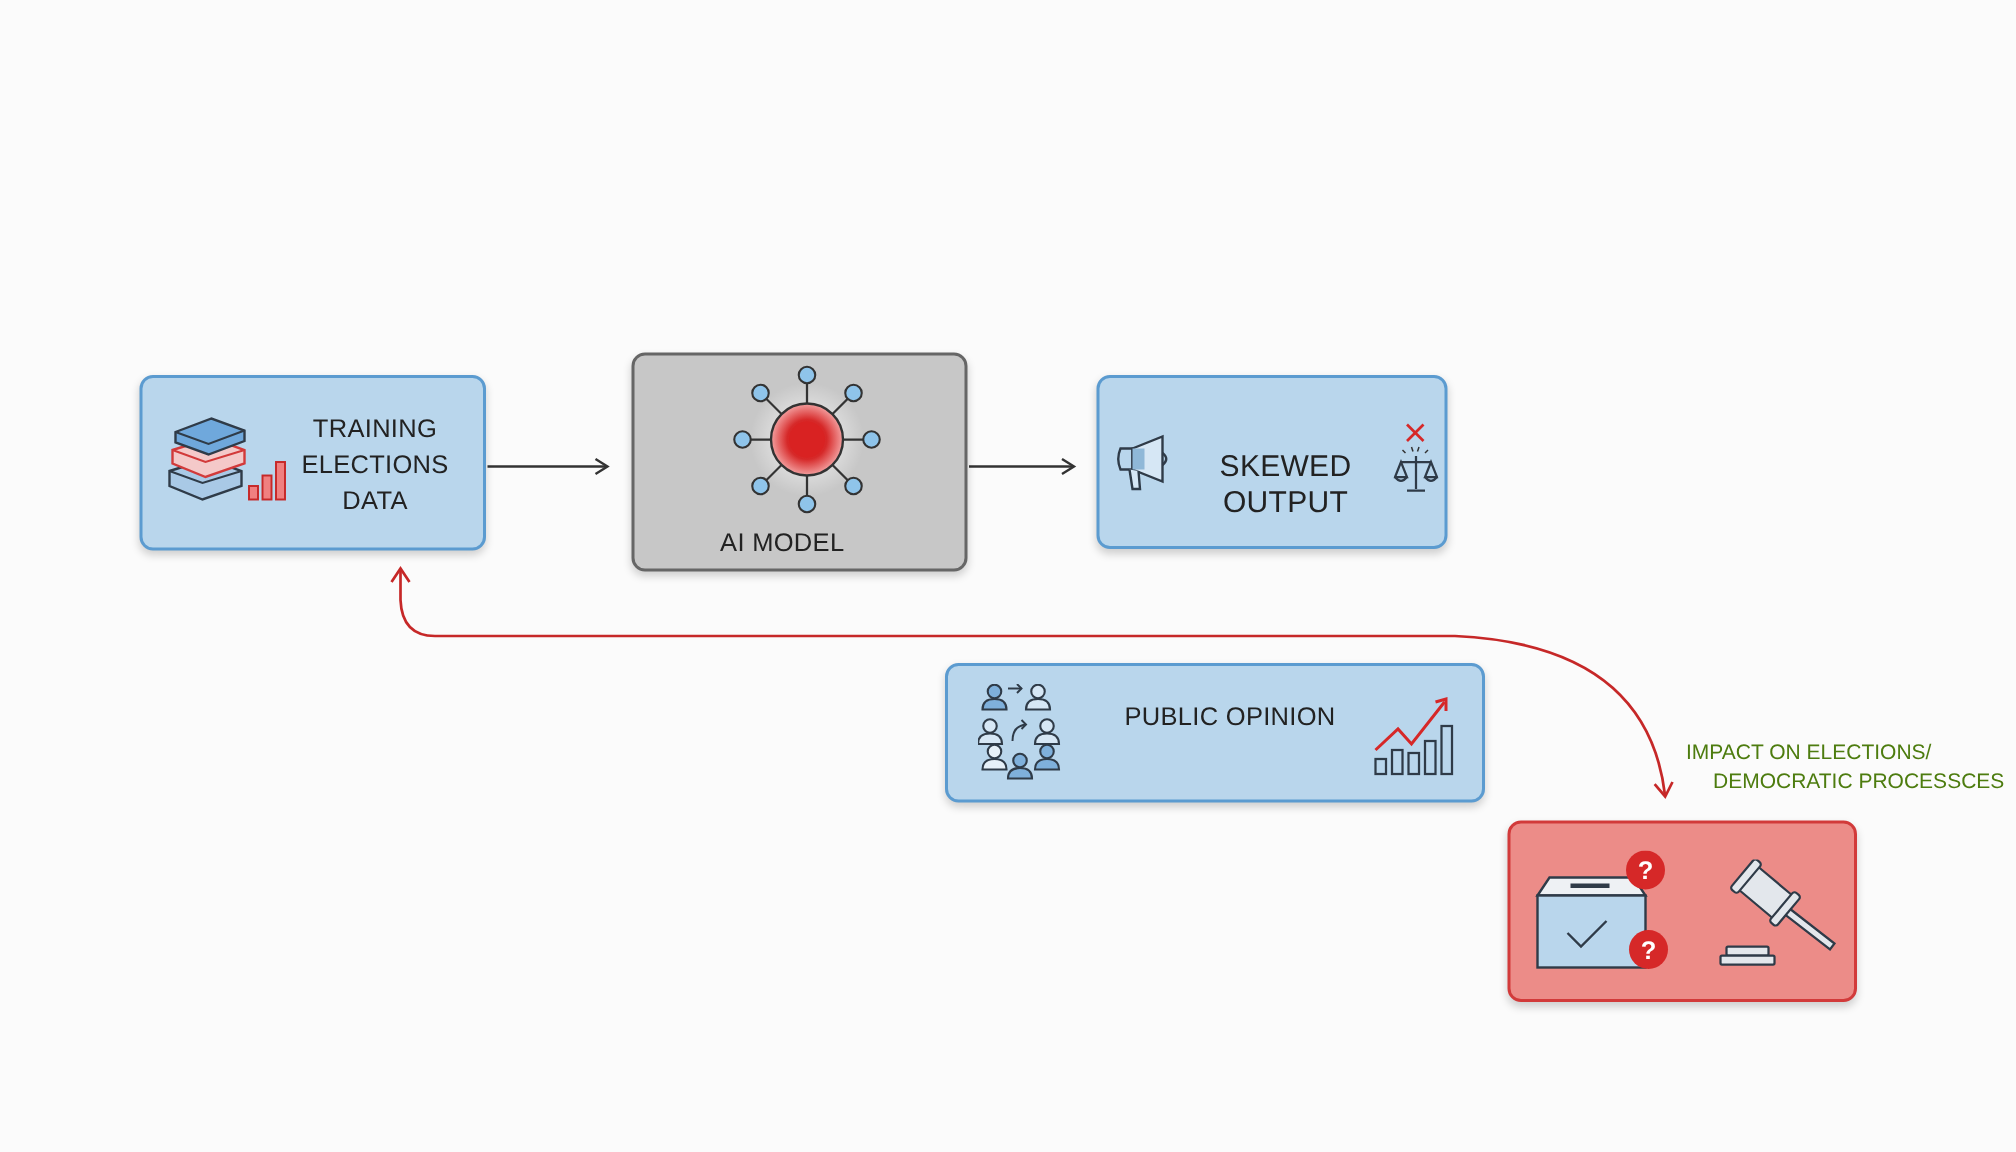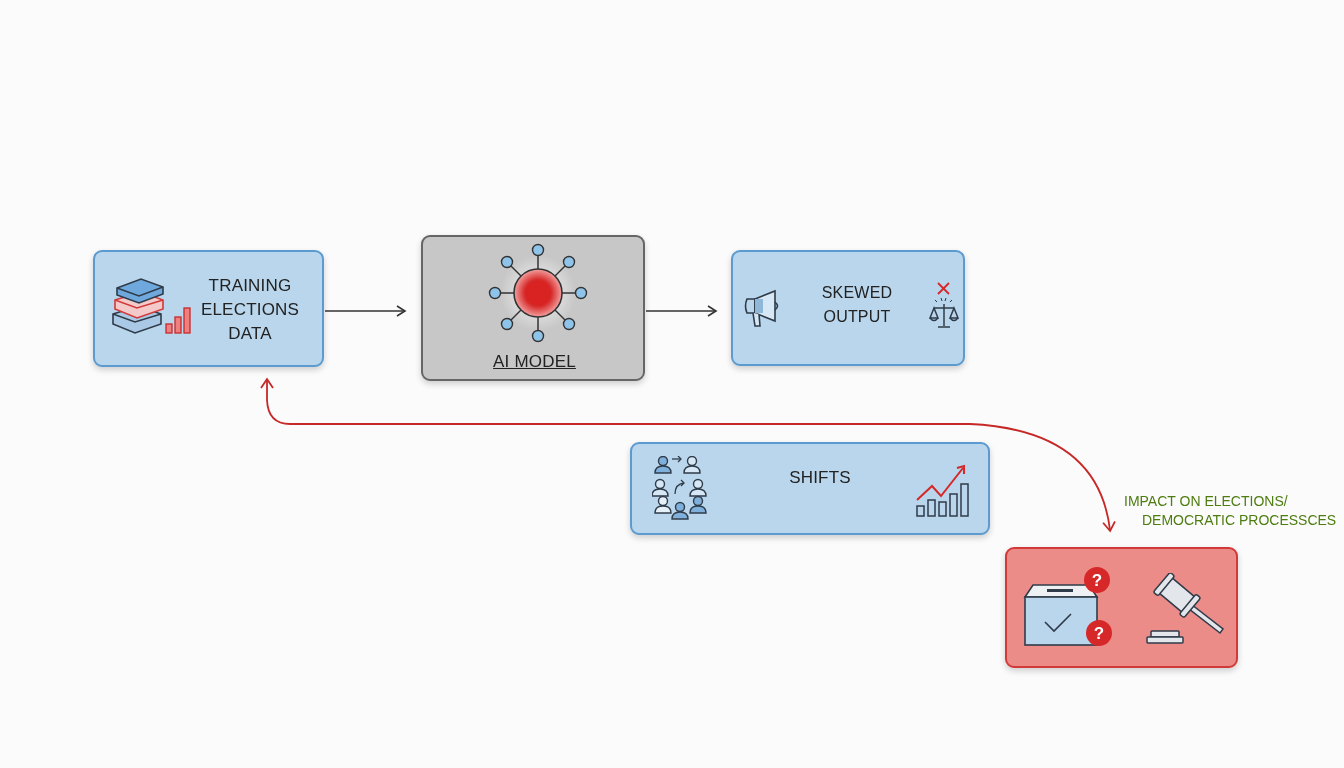--- a/index.html
+++ b/index.html
@@ -98,32 +98,32 @@
       <circle cx="55" cy="9" r="5.5"></circle>
       <circle cx="55" cy="95" r="5.5"></circle>
       <circle cx="12" cy="52" r="5.5"></circle>
       <circle cx="98" cy="52" r="5.5"></circle>
       <circle cx="24" cy="21" r="5.5"></circle>
       <circle cx="86" cy="21" r="5.5"></circle>
       <circle cx="24" cy="83" r="5.5"></circle>
       <circle cx="86" cy="83" r="5.5"></circle>
     </g>
   </svg>
-  <div class="label" style="left:17px; top:113px; width:189px;text-decoration:underline;">AI MODEL</div>
+  <div class="label" style="left:4px; top:113px; width:189px;">AI MODEL</div>
 </div>
 
 <div class="node blue" style="left:731px; top:250px; width:234px; height:116px;">
   <svg class="icon" style="left:10px; top:36px;" width="42" height="42" viewBox="0 0 42 42">
     <path d="M4,11 L12,11 L12,25 L4,25 Q1,18 4,11 Z" fill="#b9d6ec" stroke="#2f3b48" stroke-width="1.6"></path>
     <path d="M12,11 L32,3 L32,33 L12,25 Z" fill="#d6e7f5" stroke="#2f3b48" stroke-width="1.6"></path>
     <rect x="12" y="11" width="8" height="14" fill="#8fb8d8" stroke="none"></rect>
     <path d="M32,14 Q37,18 32,22" fill="none" stroke="#2f3b48" stroke-width="1.6"></path>
     <path d="M10,25 L12,38 L17,38 L16,26" fill="#d6e7f5" stroke="#2f3b48" stroke-width="1.6"></path>
   </svg>
-  <div class="label" style="left:54px; top:29px; width:140px; font-size:16px;">SKEWED OUTPUT</div>
+  <div class="label" style="left:54px; top:47px; width:140px; font-size:20px;">SKEWED OUTPUT</div>
   <svg class="icon" style="left:196px; top:28px;" width="30" height="52" viewBox="0 0 30 52">
     <g stroke="#d62828" stroke-width="1.8">
       <line x1="9" y1="3" x2="20" y2="14"></line>
       <line x1="20" y1="3" x2="9" y2="14"></line>
     </g>
     <g stroke="#333" stroke-width="1" fill="none">
       <line x1="6" y1="20" x2="8" y2="22"></line>
       <line x1="12" y1="18" x2="13" y2="21"></line>
       <line x1="17" y1="18" x2="16" y2="21"></line>
       <line x1="23" y1="20" x2="21" y2="22"></line>
@@ -158,21 +158,21 @@
       <use href="#person" x="46" y="50" fill="#7fb0db"></use>
     </g>
     <g stroke="#2f3b48" stroke-width="1.3" fill="none">
       <line x1="20" y1="3" x2="29" y2="3"></line>
       <path d="M26,0 L29,3 L26,6"></path>
       <path d="M23,38 Q23,28 32,27"></path>
       <path d="M29,24 L32,27 L29,30"></path>
     </g>
   </svg>
   <div class="label" style="left:98px; top:22px; width:180px;">
-    <span>SHIFTS</span>
+    <span>PUBLIC OPINION</span>
   </div>
   <svg class="icon" style="left:283px; top:18px;" width="56" height="58" viewBox="0 0 56 58">
     <g fill="#b9d6ec" stroke="#2f3b48" stroke-width="1.5">
       <rect x="2" y="44" width="7" height="10"></rect>
       <rect x="13" y="38" width="7" height="16"></rect>
       <rect x="24" y="40" width="7" height="14"></rect>
       <rect x="35" y="32" width="7" height="22"></rect>
       <rect x="46" y="22" width="7" height="32"></rect>
     </g>
     <path d="M2,38 L17,24 L26,34 L48,6" fill="none" stroke="#d62828" stroke-width="2"></path>

